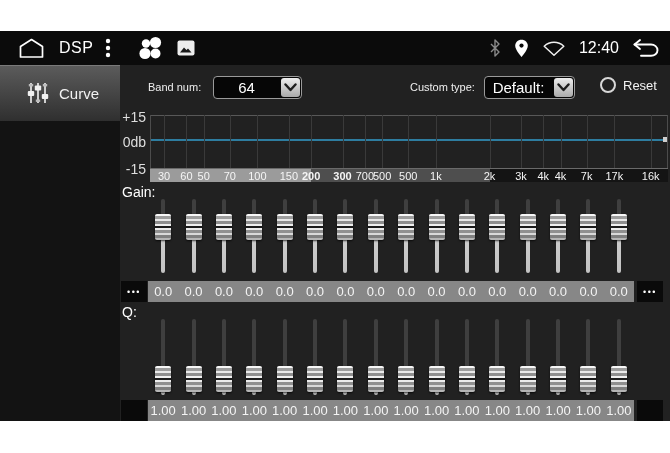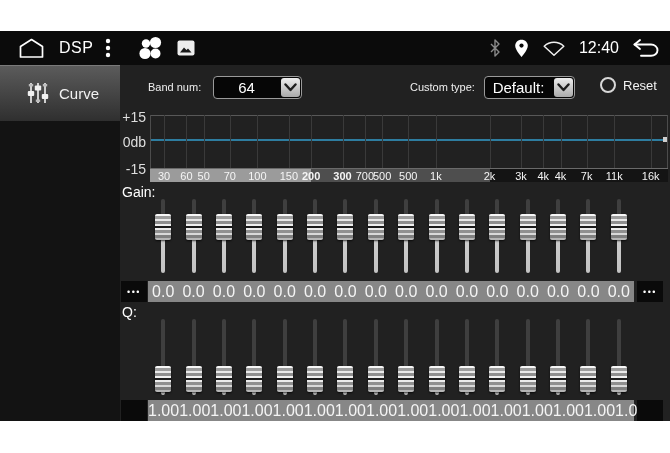--- a/index.html
+++ b/index.html
@@ -60,21 +60,21 @@
     box-shadow:0 1px 2px rgba(0,0,0,0.7); }
   .gain .thumb { top:17px; }
   .q .thumb { bottom:5px; }
 
   .value-row { position:absolute; left:0; width:550px; height:21px; }
   .more-box { position:absolute; top:0; width:26px; height:21px; background:#0a0a0a; color:#ffffff; font-size:9px; letter-spacing:1.5px; display:flex; align-items:center; justify-content:center; cursor:pointer; }
   .more-box.left { left:1px; }
   .more-box.right { left:517px; }
   .more-box.empty { cursor:default; }
   .value-strip { position:absolute; left:28px; width:486px; height:21px; background:#878787; display:flex; }
-  .value-cell { flex:1; display:flex; align-items:center; justify-content:center; color:#f4f4f4; font-size:16px; }
+  .value-cell { flex:1; display:flex; align-items:center; justify-content:center; color:#f4f4f4; font-size:13px; }
 
   .gain-label-pos { top:119px; }
   .gain-sliders { top:132px; height:78px; }
   .gain-values { top:216px; }
   .q-label-pos { top:239px; }
   .q-sliders { top:252px; height:80px; }
   .q-values { top:335px; }
 </style>
 </head>
 <body>
@@ -201,21 +201,21 @@
             <span class="freq-lab" style="left: 37.1735%; font-weight: bold;">300</span>
             <span class="freq-lab" style="left: 41.4772%;">700</span>
             <span class="freq-lab" style="left: 44.8154%;">500</span>
             <span class="freq-lab" style="left: 49.8489%;">500</span>
             <span class="freq-lab" style="left: 55.1846%;">1k</span>
             <span class="freq-lab" style="left: 65.5539%;">2k</span>
             <span class="freq-lab" style="left: 71.6196%;">3k</span>
             <span class="freq-lab" style="left: 75.9232%;">4k</span>
             <span class="freq-lab" style="left: 79.2614%;">4k</span>
             <span class="freq-lab" style="left: 84.2949%;">7k</span>
-            <span class="freq-lab" style="left: 89.6307%;">11k</span>
+            <span class="freq-lab" style="left: 89.6307%;">17k</span>
             <span class="freq-lab" style="left: 96.6618%;">16k</span>
           </div>
       <div class="vline" style="left: 2.72748%;"></div>
           <div class="vline" style="left: 7.03113%;"></div>
           <div class="vline" style="left: 10.3693%;"></div>
           <div class="vline" style="left: 15.4028%;"></div>
           <div class="vline" style="left: 20.7386%;"></div>
           <div class="vline" style="left: 26.8042%;"></div>
           <div class="vline" style="left: 31.1079%;"></div>
           <div class="vline" style="left: 37.1735%;"></div>

